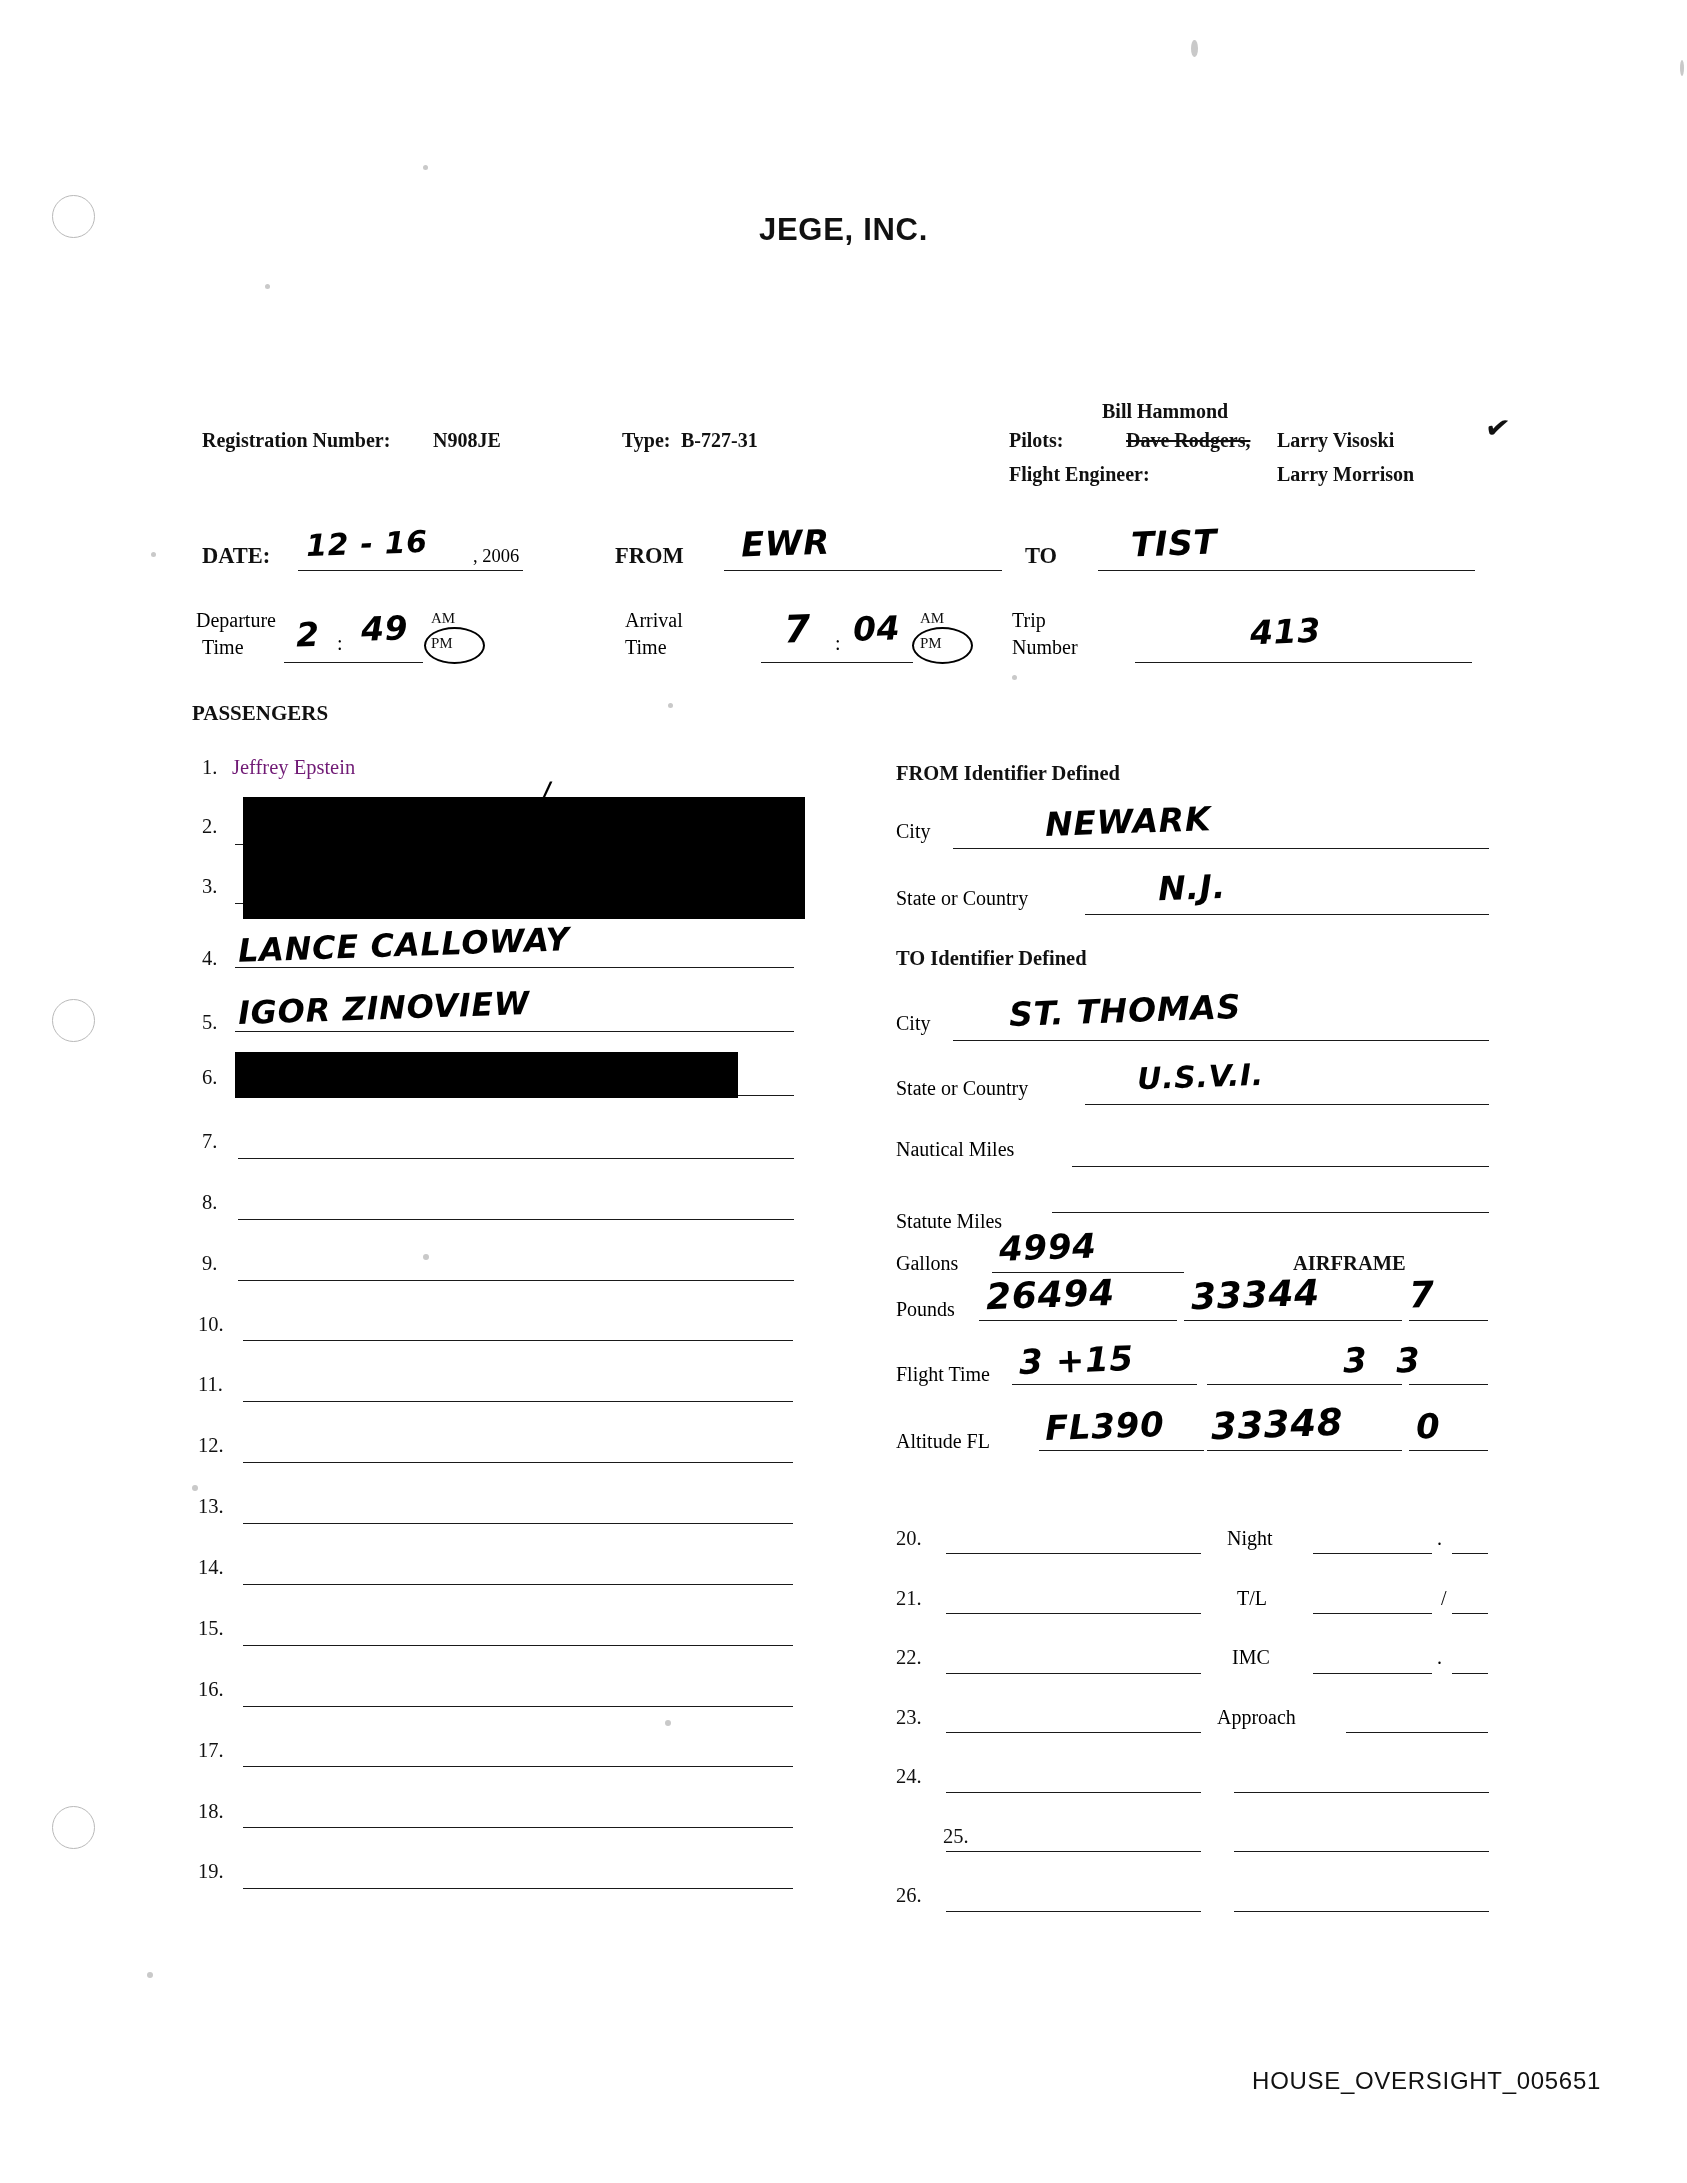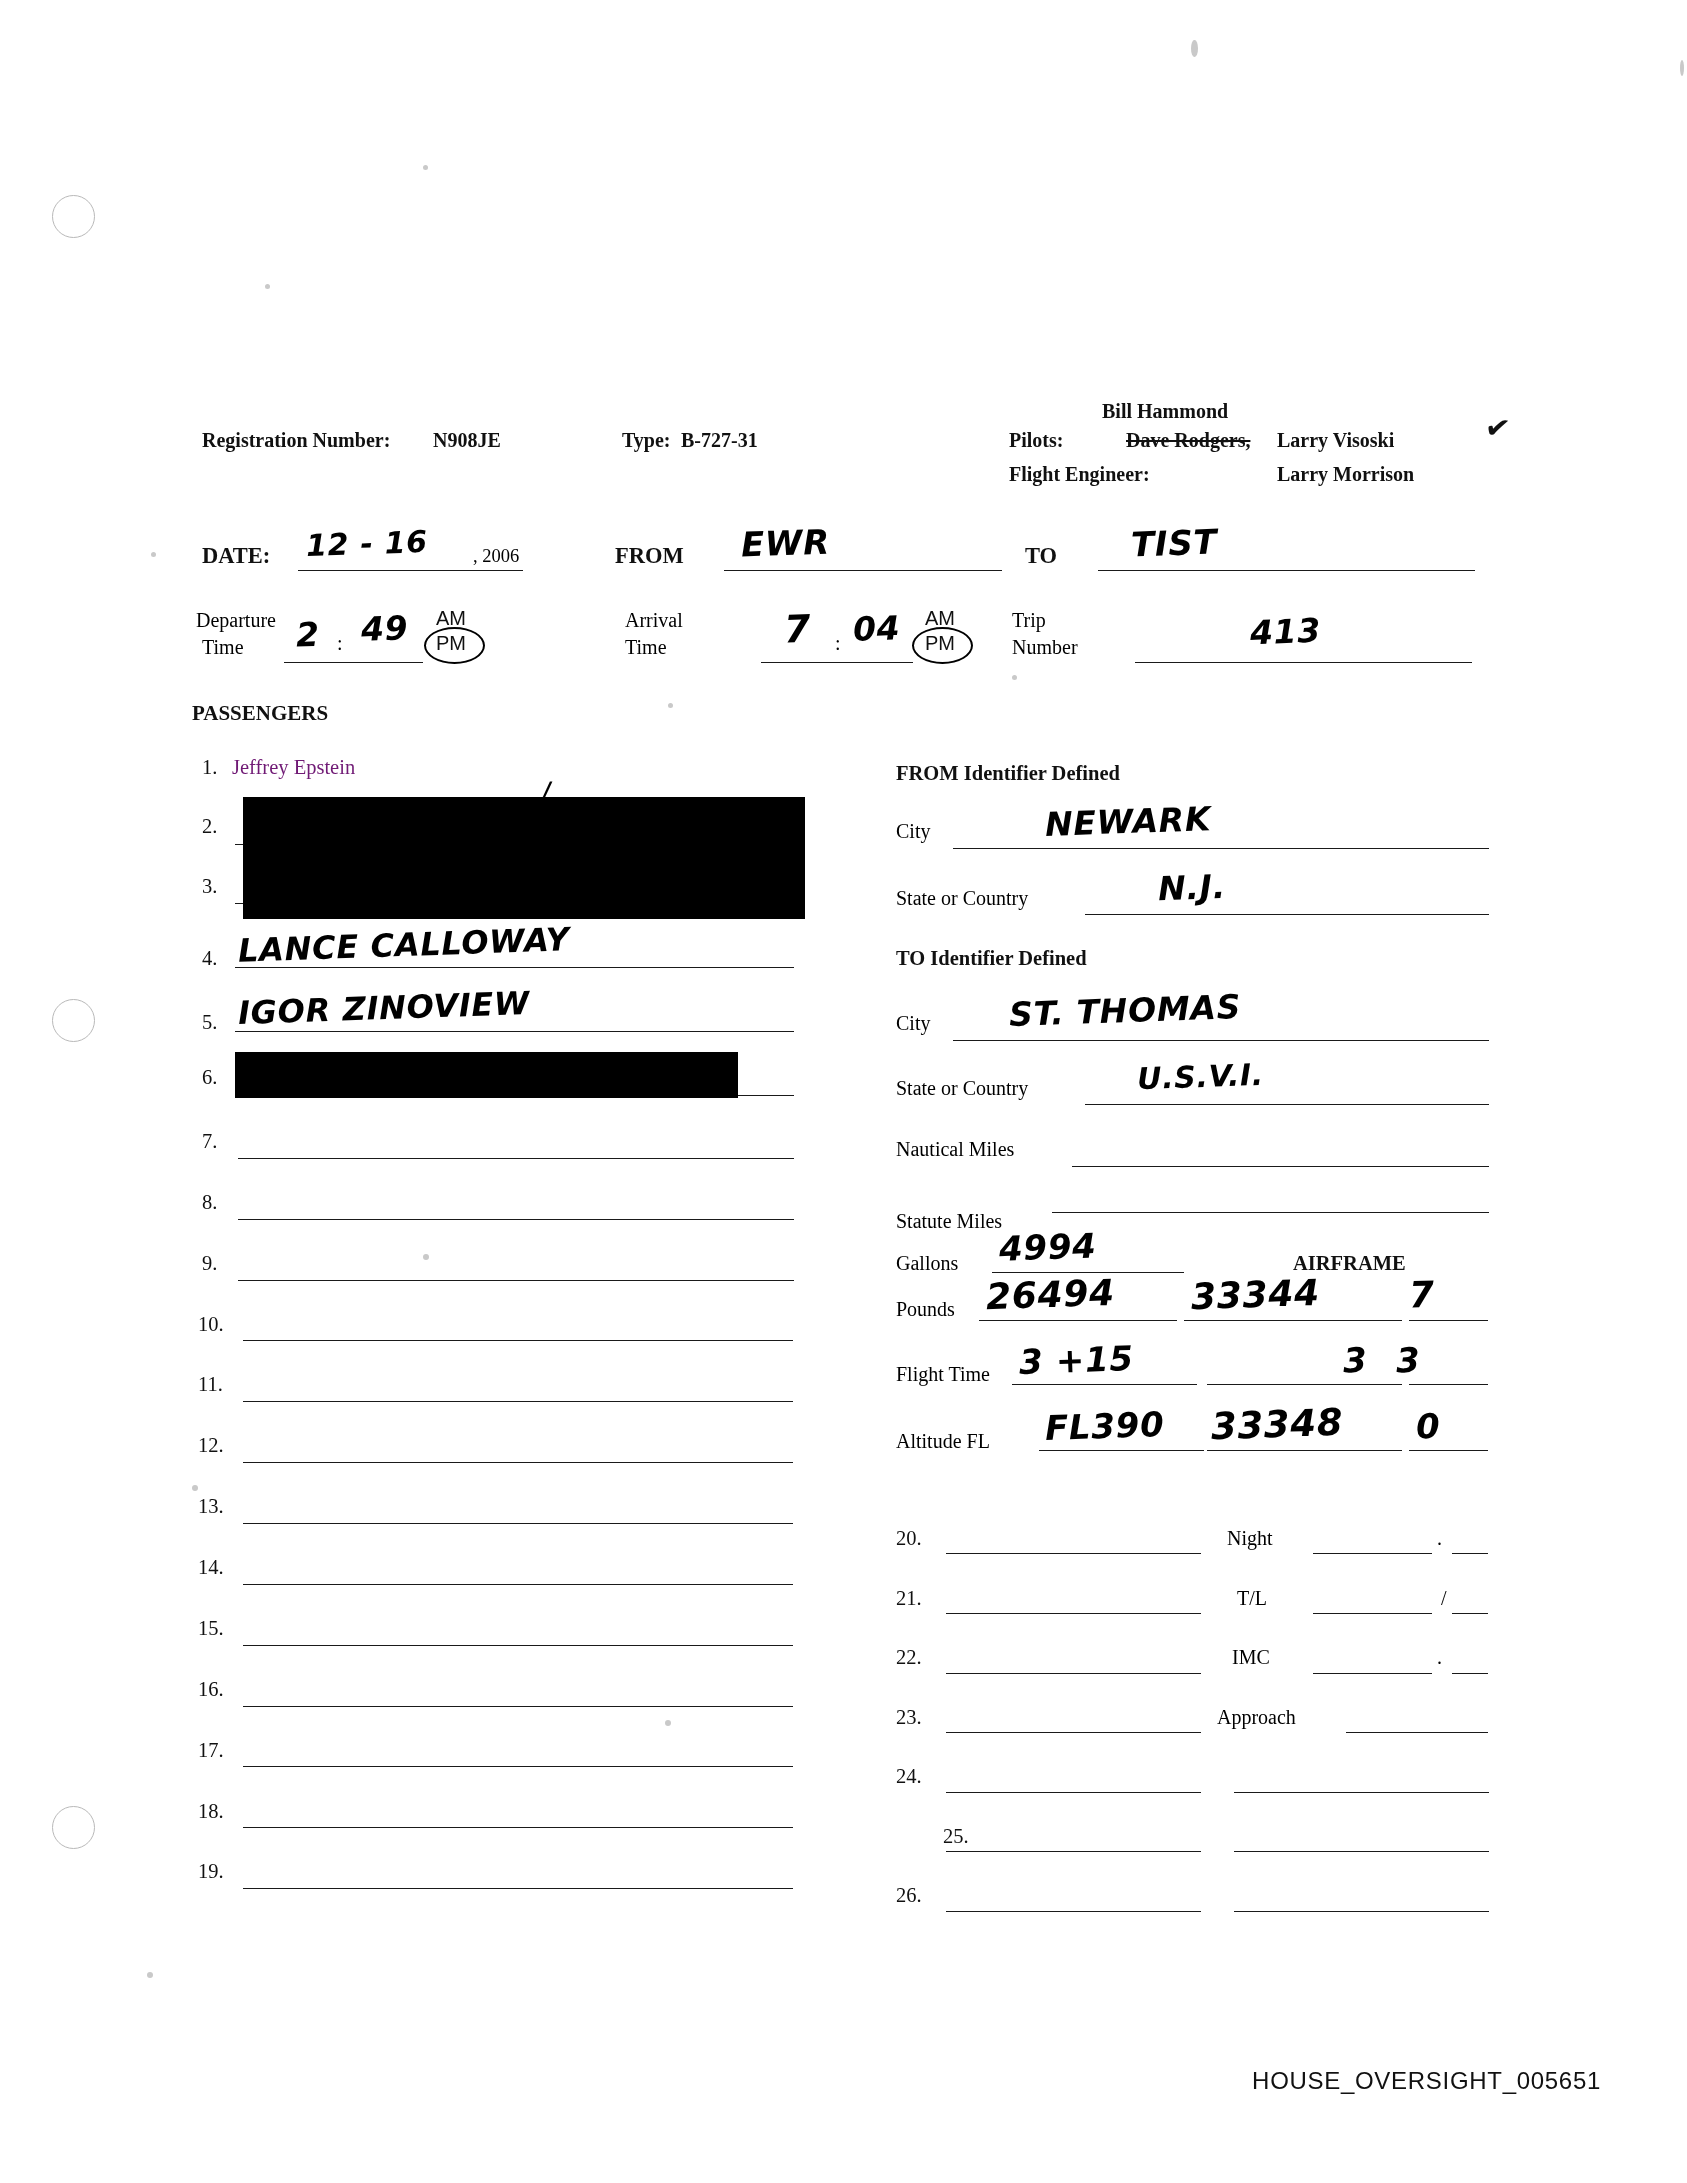--- a/index.html
+++ b/index.html
@@ -121,24 +121,24 @@
     right: 86px;
     top: 2067px;
     font-family: "Liberation Sans", sans-serif;
     font-size: 24px;
     letter-spacing: 0.7px;
     color: #111;
   }
 
   .ampm {
     position: absolute;
-    font-family: Liberation Sans, sans-serif;
-    font-size: 20px;
+    font-family: Liberation Serif, serif;
+    font-size: 15px;
     line-height: 16px;
-    text-align: center;
+    text-align: left;
   }
   .circle-pm {
     position: absolute;
     width: 57px; height: 33px;
     border: 2px solid #000;
     border-radius: 50%;
   }
 </style>
 </head>
 <body>
@@ -153,20 +153,21 @@
   <div class="speck" style="left:423px; top:165px; width:5.3px; height:5.3px;"></div>
   <div class="speck" style="left:265px; top:284px; width:5.3px; height:5.3px;"></div>
   <div class="speck" style="left:151px; top:552px; width:5.3px; height:5.3px;"></div>
   <div class="speck" style="left:668px; top:703px; width:5.3px; height:5.3px;"></div>
   <div class="speck" style="left:423px; top:1254px; width:6px; height:6px;"></div>
   <div class="speck" style="left:192px; top:1485px; width:6px; height:6px;"></div>
   <div class="speck" style="left:665px; top:1720px; width:6px; height:6px;"></div>
   <div class="speck" style="left:147px; top:1972px; width:6px; height:6px;"></div>
   <div class="speck" style="left:1012px; top:675px; width:5.3px; height:5.3px;"></div>
 
+  <div class="abs title1">JEGE, INC.</div>
 
   <div class="abs lbl-b" style="left:202px; top:429px;">Registration Number:</div>
   <div class="abs lbl-b" style="left:433px; top:429px;">N908JE</div>
 
   <div class="abs lbl-b" style="left:622px; top:429px;">Type:</div>
   <div class="abs lbl-b" style="left:681px; top:429px;">B-727-31</div>
 
   <div class="abs lbl-b" style="left:1102px; top:400px;">Bill Hammond</div>
   <div class="abs lbl-b" style="left:1009px; top:429px;">Pilots:</div>
   <div class="abs lbl-b strike" style="left:1102px; top:429px;margin-left:24px;">Dave Rodgers,</div>

